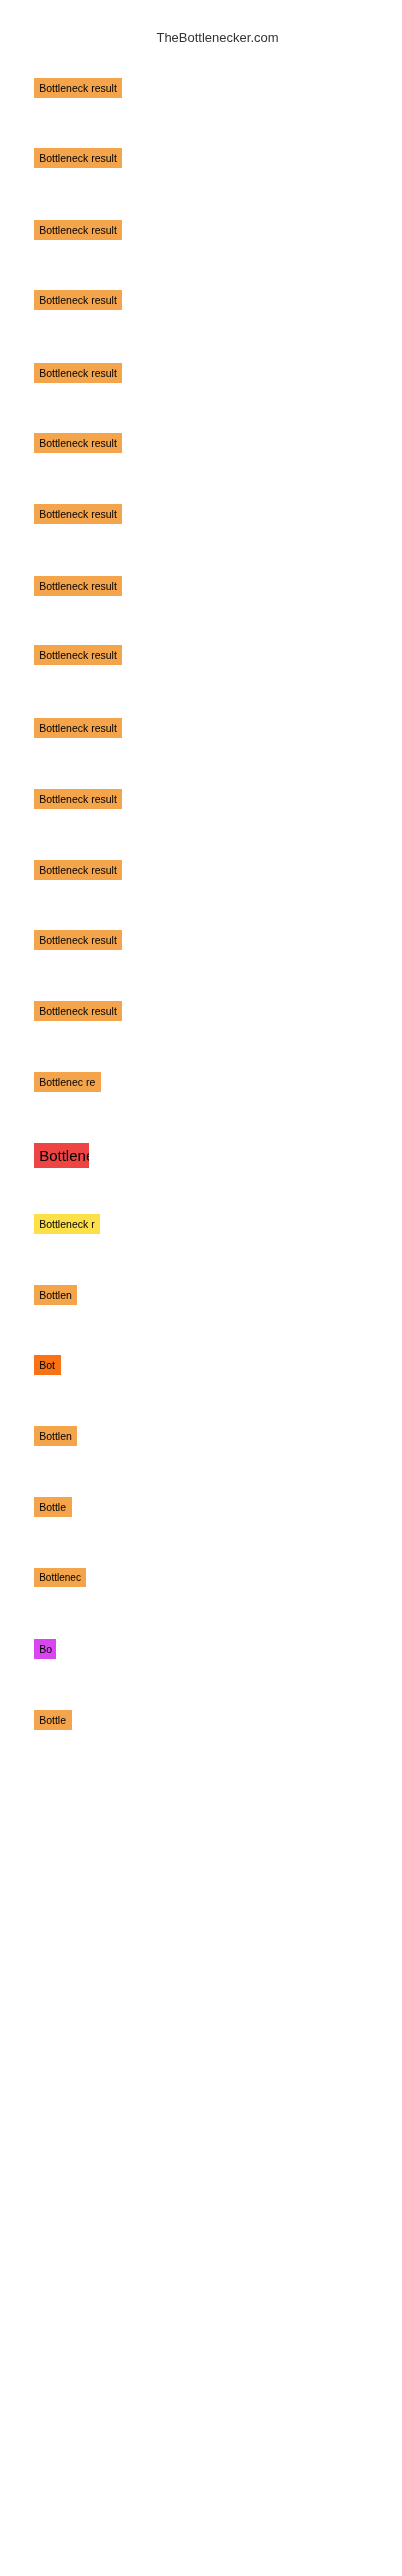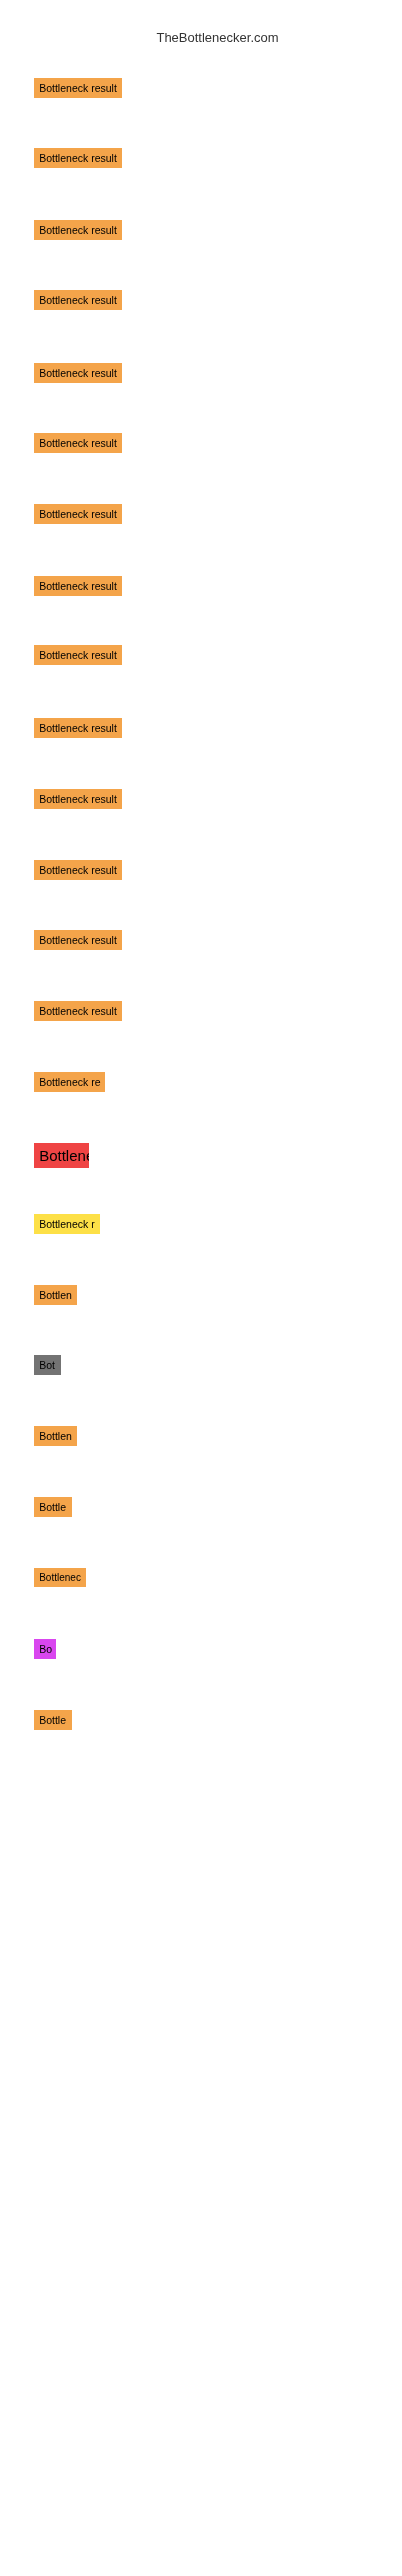--- a/index.html
+++ b/index.html
@@ -45,23 +45,23 @@
 <div style="position: absolute; top: 331px; left: 1.6px;"><span style="background-color: rgb(244, 164, 74); color: rgb(0, 0, 0); font-size: 10.5px; padding: 4px 5.6px; display: inline-block; white-space: nowrap; overflow: hidden; max-width: 89px;">Bottleneck result</span></div>
 <div style="position: absolute; top: 401px; left: 1.6px;"><span style="background-color: rgb(244, 164, 74); color: rgb(0, 0, 0); font-size: 10.5px; padding: 4px 5.6px; display: inline-block; white-space: nowrap; overflow: hidden; max-width: 89px;">Bottleneck result</span></div>
 <div style="position: absolute; top: 472px; left: 1.6px;"><span style="background-color: rgb(244, 164, 74); color: rgb(0, 0, 0); font-size: 10.5px; padding: 4px 5.6px; display: inline-block; white-space: nowrap; overflow: hidden; max-width: 89px;">Bottleneck result</span></div>
 <div style="position: absolute; top: 544px; left: 1.6px;"><span style="background-color: rgb(244, 164, 74); color: rgb(0, 0, 0); font-size: 10.5px; padding: 4px 5.6px; display: inline-block; white-space: nowrap; overflow: hidden; max-width: 89px;">Bottleneck result</span></div>
 <div style="position: absolute; top: 613px; left: 1.6px;"><span style="background-color: rgb(244, 164, 74); color: rgb(0, 0, 0); font-size: 10.5px; padding: 4px 5.6px; display: inline-block; white-space: nowrap; overflow: hidden; max-width: 89px;">Bottleneck result</span></div>
 <div style="position: absolute; top: 686px; left: 1.6px;"><span style="background-color: rgb(244, 164, 74); color: rgb(0, 0, 0); font-size: 10.5px; padding: 4px 5.6px; display: inline-block; white-space: nowrap; overflow: hidden; max-width: 89px;">Bottleneck result</span></div>
 <div style="position: absolute; top: 757px; left: 1.6px;"><span style="background-color: rgb(244, 164, 74); color: rgb(0, 0, 0); font-size: 10.5px; padding: 4px 5.6px; display: inline-block; white-space: nowrap; overflow: hidden; max-width: 89px;">Bottleneck result</span></div>
 <div style="position: absolute; top: 828px; left: 1.6px;"><span style="background-color: rgb(244, 164, 74); color: rgb(0, 0, 0); font-size: 10.5px; padding: 4px 5.6px; display: inline-block; white-space: nowrap; overflow: hidden; max-width: 89px;">Bottleneck result</span></div>
 <div style="position: absolute; top: 898px; left: 1.6px;"><span style="background-color: rgb(244, 164, 74); color: rgb(0, 0, 0); font-size: 10.5px; padding: 4px 5.6px; display: inline-block; white-space: nowrap; overflow: hidden; max-width: 89px;">Bottleneck result</span></div>
 <div style="position: absolute; top: 969px; left: 1.6px;"><span style="background-color: rgb(244, 164, 74); color: rgb(0, 0, 0); font-size: 10.5px; padding: 4px 5.6px; display: inline-block; white-space: nowrap; overflow: hidden; max-width: 89px;">Bottleneck result</span></div>
-<div style="position: absolute; top: 1040px; left: 1.6px;"><span style="background-color: rgb(244, 164, 74); color: rgb(0, 0, 0); font-size: 10.5px; padding: 4px 5.6px; display: inline-block; white-space: nowrap; overflow: hidden; max-width: 71px;">Bottleneck re</span></div>
+<div style="position: absolute; top: 1040px; left: 1.6px;"><span style="background-color: rgb(244, 164, 74); color: rgb(0, 0, 0); font-size: 10.5px; padding: 4px 5.6px; display: inline-block; white-space: nowrap; overflow: hidden; max-width: 71px;">Bottlenec re</span></div>
 <div style="position: absolute; top: 1111px; left: 1.6px;"><span style="background-color: #ef4444; color: rgb(0, 0, 0); font-size: 15px; padding: 4px 5.6px; display: inline-block; white-space: nowrap; overflow: hidden; max-width: 55px;">Bottlene</span></div>
 <div style="position: absolute; top: 1182px; left: 1.6px;"><span style="background-color: #fde047; color: rgb(0, 0, 0); font-size: 10.5px; padding: 4px 5.6px; display: inline-block; white-space: nowrap; overflow: hidden; max-width: 66px;">Bottleneck r</span></div>
 <div style="position: absolute; top: 1253px; left: 1.6px;"><span style="background-color: rgb(244, 164, 74); color: rgb(0, 0, 0); font-size: 10.5px; padding: 4px 5.6px; display: inline-block; white-space: nowrap; overflow: hidden; max-width: 48px;">Bottlen</span></div>
-<div style="position: absolute; top: 1323px; left: 1.6px;"><span style="background-color: #737373; color: rgb(0, 0, 0); font-size: 10.5px; padding: 4px 5.6px; display: inline-block; white-space: nowrap; overflow: hidden; max-width: 31px;">Bot</span></div>
+<div style="position: absolute; top: 1323px; left: 1.6px;"><span style="background-color: #f97316; color: rgb(0, 0, 0); font-size: 10.5px; padding: 4px 5.6px; display: inline-block; white-space: nowrap; overflow: hidden; max-width: 31px;">Bot</span></div>
 <div style="position: absolute; top: 1394px; left: 1.6px;"><span style="background-color: rgb(244, 164, 74); color: rgb(0, 0, 0); font-size: 10.5px; padding: 4px 5.6px; display: inline-block; white-space: nowrap; overflow: hidden; max-width: 48px;">Bottlen</span></div>
 <div style="position: absolute; top: 1465px; left: 1.6px;"><span style="background-color: rgb(244, 164, 74); color: rgb(0, 0, 0); font-size: 10.5px; padding: 4px 5.6px; display: inline-block; white-space: nowrap; overflow: hidden; max-width: 42px;">Bottle</span></div>
 <div style="position: absolute; top: 1536px; left: 1.6px;"><span style="background-color: rgb(244, 164, 74); color: rgb(0, 0, 0); font-size: 10px; padding: 4px 5.6px; display: inline-block; white-space: nowrap; overflow: hidden; max-width: 58px;">Bottlenec</span></div>
 <div style="position: absolute; top: 1607px; left: 1.6px;"><span style="background-color: #d946ef; color: rgb(0, 0, 0); font-size: 10.5px; padding: 4px 5.6px; display: inline-block; white-space: nowrap; overflow: hidden; max-width: 22.5px;">Bo</span></div>
 <div style="position: absolute; top: 1678px; left: 1.6px;"><span style="background-color: rgb(244, 164, 74); color: rgb(0, 0, 0); font-size: 10.5px; padding: 4px 5.6px; display: inline-block; white-space: nowrap; overflow: hidden; max-width: 42px;">Bottle</span></div>
 
 
 </body></html>

